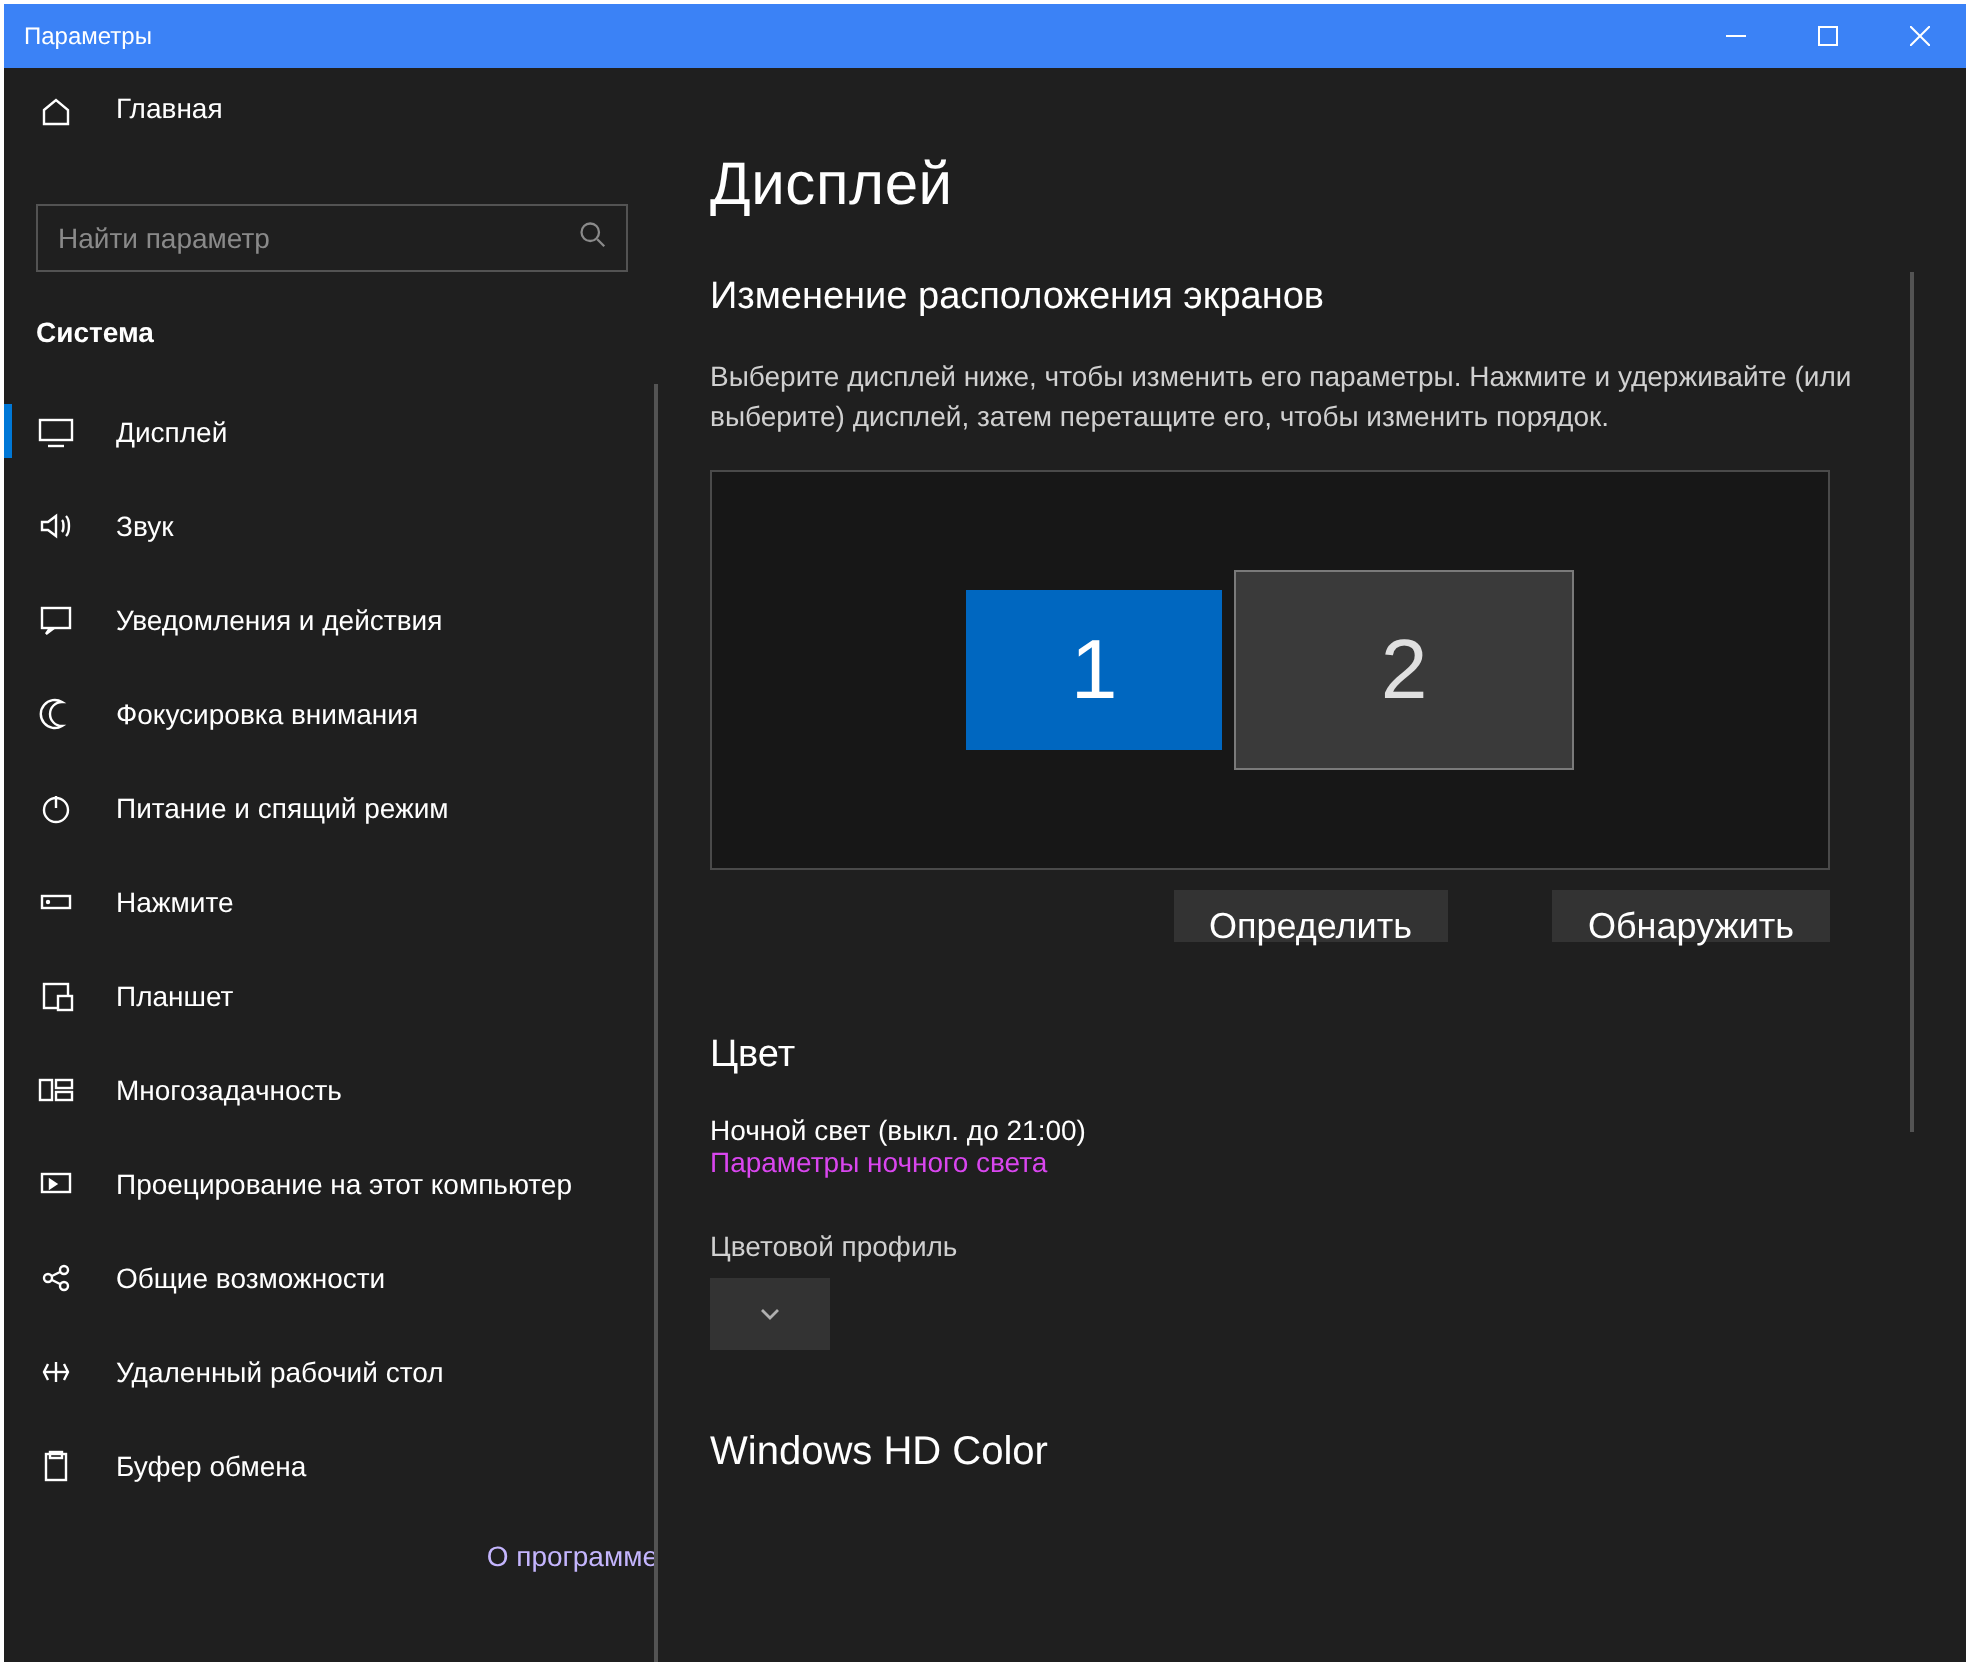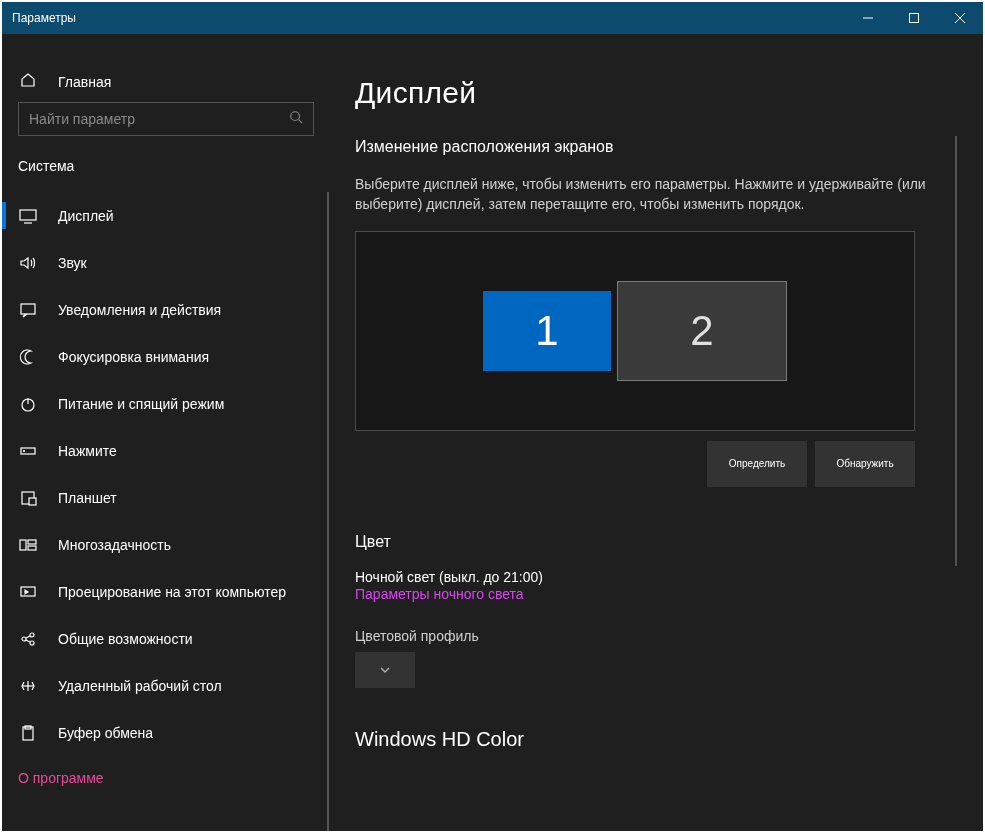--- a/index.html
+++ b/index.html
@@ -3,80 +3,80 @@
 <meta charset="utf-8">
 <style>
   * { box-sizing: border-box; margin: 0; padding: 0; font-family: 'Segoe UI', Tahoma, sans-serif; }
   body { background: #fff; }
   .window {
     width: 981px; height: 829px; margin: 2px; background: #1f1f1f;
     display: flex; flex-direction: column; position: relative; color: #fff;
   }
   .titlebar {
     height: 32px; display: flex; align-items: center; justify-content: space-between;
-    background: #0c4a6e; padding-left: 10px;
+    background: #3b82f6; padding-left: 10px;
   }
   .titlebar-title { font-size: 12px; color: #fff; }
   .win-controls { display: flex; }
   .win-btn { width: 46px; height: 32px; display: flex; align-items: center; justify-content: center; color: #fff; }
   .win-btn svg { stroke: #fff; }
   .body { flex: 1; display: flex; overflow: hidden; }
   .sidebar {
     width: 328px; background: #1f1f1f; display: flex; flex-direction: column;
     padding-top: 12px; position: relative;
   }
   .content {
     flex: 1; background: #1f1f1f; padding: 0 24px 0 24px; overflow-y: auto;
     border-left: 1px solid #1f1f1f;
   }
   .content-inner { max-width: 610px; position: relative; }
   .home-row {
-    display: flex; align-items: flex-end; height: 44px; padding-left: 16px; font-size: 14px;
+    display: flex; align-items: flex-start; height: 44px; padding-left: 16px; font-size: 14px;
     margin-bottom: 12px;
   }
   .home-row .icon, .nav-item .icon { width: 20px; height: 20px; margin-right: 20px; display: flex; align-items: center; justify-content: center; }
   .search-wrap { padding: 0 16px; margin-bottom: 22px; }
   .search {
     width: 100%; height: 34px; background: #1f1f1f; border: 1px solid #535353;
     display: flex; align-items: center; padding: 0 10px; position: relative;
   }
   .search input {
     flex: 1; background: transparent; border: none; outline: none; color: #fff;
     font-size: 14px;
   }
   .search input::placeholder { color: #8a8a8a; }
   .search .sicon { color: #8a8a8a; }
-  .category-label { font-size: 14px; font-weight: 400; padding: 0 16px; margin-bottom: 18px; }
+  .category-label { font-size: 14px; font-weight: 700; padding: 0 16px; margin-bottom: 18px; }
   .nav {
     flex: 1; overflow-y: auto; position: relative; border-right: 1px solid #1f1f1f;
   }
   .nav-item {
     display: flex; align-items: center; height: 47px; padding-left: 16px;
     font-size: 14px; color: #fff; position: relative;
   }
   .nav-item.active::before {
     content: ''; position: absolute; left: 0; top: 10px; bottom: 10px; width: 4px; background: #0078d7;
   }
   .nav-divider-right {
     position: absolute; right: 0; top: 0; bottom: 0; width: 2px; background: #535353;
   }
   h1.page-title { font-size: 30px; font-weight: 300; margin-top: 42px; margin-bottom: 28px; letter-spacing: 0.3px; }
-  h2.section { font-size: 16px; font-weight: 400; margin-bottom: 18px; margin-top: 12px; }
+  h2.section { font-size: 19px; font-weight: 400; margin-bottom: 18px; margin-top: 12px; }
   .instruction { font-size: 14px; color: #d0d0d0; line-height: 1.45; margin-bottom: 16px; max-width: 580px; }
   .arrange-box {
     width: 560px; height: 200px; border: 1px solid #4a4a4a; background: #171717;
     display: flex; align-items: center; justify-content: center; gap: 6px; margin-bottom: 10px;
   }
   .monitor { display: flex; align-items: center; justify-content: center; font-size: 42px; font-weight: 300; }
   .monitor.m1 { width: 128px; height: 80px; background: #0067c0; color: #fff; border: 1px solid #0067c0; }
   .monitor.m2 { width: 170px; height: 100px; background: #3a3a3a; color: #e0e0e0; border: 1px solid #7a7a7a; }
   .arrange-buttons { width: 560px; display: flex; justify-content: flex-end; gap: 8px; margin-bottom: 46px; }
   .btn {
-    background: #333333; color: #fff; border: none; font-size: 10px;
-    padding: 8px 18px; min-width: 100px; height: 46px;
+    background: #333333; color: #fff; border: none; font-size: 18px;
+    padding: 8px 18px; min-width: 100px; height: 26px; margin-left: 44px;
   }
   .subhead { font-size: 14px; color: #fff; margin-bottom: 0; }
   .toggle-row { display: flex; align-items: center; gap: 12px; margin-bottom: 16px; }
   .toggle {
     width: 44px; height: 20px; border-radius: 10px; background: #0078d7; position: relative;
   }
   .toggle .knob {
     width: 12px; height: 12px; border-radius: 50%; background: #fff; position: absolute;
     top: 4px; right: 4px;
   }
@@ -85,21 +85,21 @@
   .select-box {
     width: 60px; height: 36px; background: #333333; display: flex; align-items: center;
     justify-content: center; margin-top: 8px;
   }
   .select-box svg { stroke: #b0b0b0; }
   h2.hd { font-size: 20px; font-weight: 400; margin-top: 40px; }
   .small-label { font-size: 14px; color: #d0d0d0; margin-bottom: 2px; }
   .content-scroll {
     position: absolute; right: 2px; top: 60px; width: 2px; height: 430px; background: #535353;
   }
-  .nav-last { color: #ec4899; padding-left: 16px; font-size: 14px; height: 30px; display: flex; align-items: flex-end; }
+  .nav-last { color: #c4b5fd; padding-left: 16px; font-size: 14px; height: 30px; display: flex; align-items: flex-end; justify-content: flex-end; }
 </style>
 </head>
 <body>
 
 <div class="window">
 
   <div class="titlebar">
     <span class="titlebar-title">Параметры</span>
     <div class="win-controls">
       <div class="win-btn">

